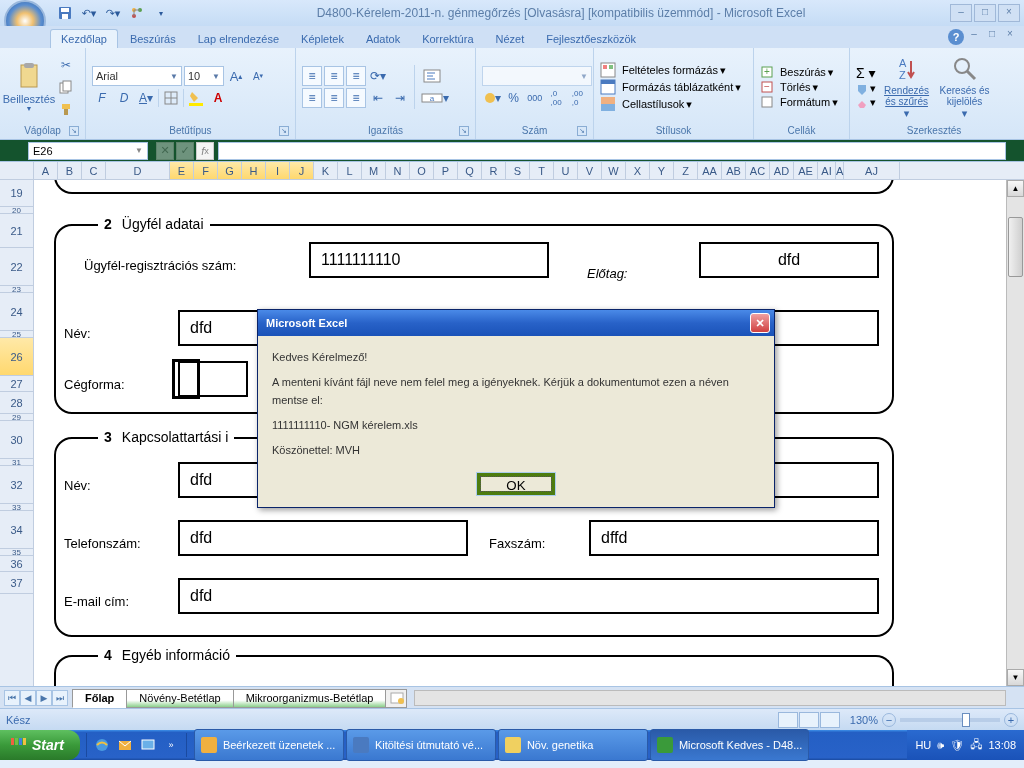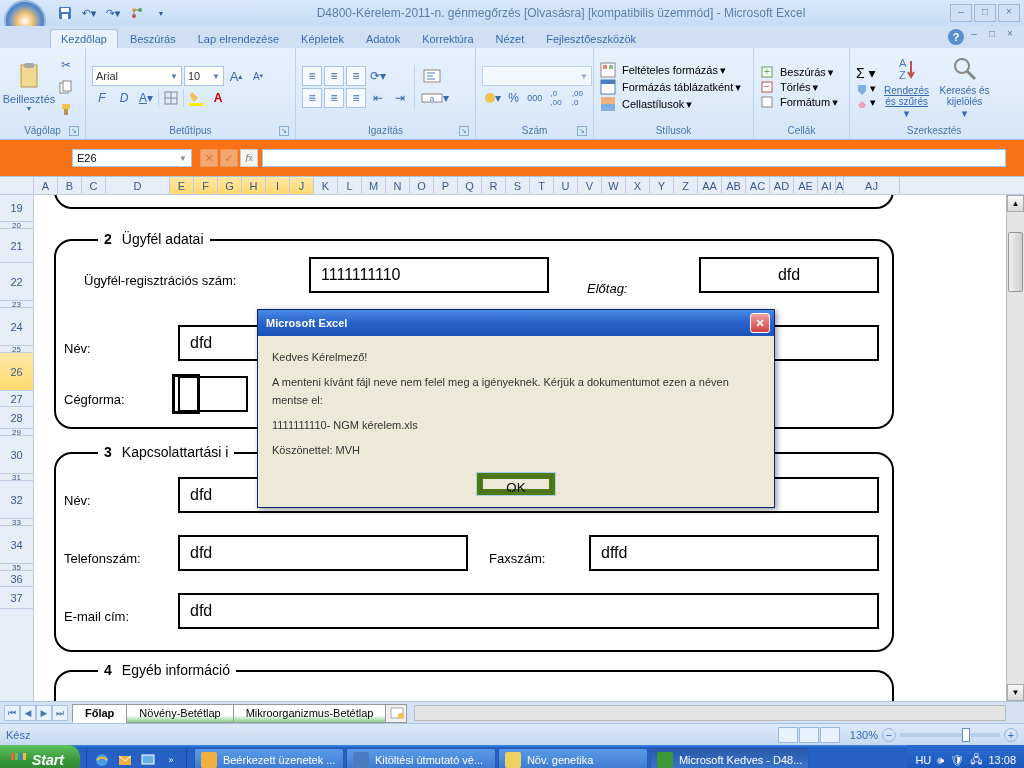--- a/index.html
+++ b/index.html
@@ -23,21 +23,21 @@
 .rgroup-label{text-align:center;color:#4a76ab;font-size:10px;padding:1px 0;position:relative;}
 .rgroup-label .dlg{position:absolute;right:0;bottom:1px;width:10px;height:10px;border:1px solid #8aadd4;font-size:7px;line-height:8px;color:#4a76ab;}
 .big-btn{display:flex;flex-direction:column;align-items:center;justify-content:center;width:46px;height:66px;color:#3a6aae;}
 .big-ico{width:28px;height:28px;margin-bottom:2px;}
 .vstack{display:flex;flex-direction:column;gap:2px;}
 .hrow{display:flex;gap:2px;align-items:center;}
 .sm-btn{width:20px;height:20px;border:1px solid transparent;display:flex;align-items:center;justify-content:center;color:#3a6aae;font-size:12px;}
 .sm-btn.boxed{border-color:#a8c4e4;background:#f5faff;}
 .combo{height:20px;border:1px solid #a8c4e4;background:#fff;display:flex;align-items:center;padding:0 3px;color:#333;}
 .combo .arr{margin-left:auto;font-size:8px;color:#5a7aa8;}
-.namebox-bar{height:37px;background:#f97316;border-bottom:1px solid #a8c4e4;display:flex;align-items:center;padding-left:44px;}
+.namebox-bar{height:22px;background:#14532d;border-bottom:1px solid #a8c4e4;display:flex;align-items:center;}
 .namebox{width:120px;height:18px;border:1px solid #a8c4e4;background:#fff;margin-left:28px;display:flex;align-items:center;padding:0 4px;}
 .fx-area{display:flex;align-items:center;margin-left:6px;}
 .fx-btn{width:18px;height:18px;display:flex;align-items:center;justify-content:center;color:#888;border:1px solid #ccc;background:#f4f4f4;margin-left:2px;}
 .formula-bar{flex:1;height:18px;border:1px solid #a8c4e4;background:#fff;margin:0 18px 0 4px;}
 .sheet-area{height:506px;display:flex;background:#fff;}
 .rowhdrs{width:34px;background:#e6edf7;border-right:1px solid #c0cde0;}
 .colhdrs-row{height:18px;display:flex;background:#e6edf7;border-bottom:1px solid #c0cde0;}
 .selall{width:34px;height:18px;background:#e6edf7;border-right:1px solid #c0cde0;border-bottom:1px solid #c0cde0;}
 .colhdr{border-right:1px solid #c0cde0;text-align:center;line-height:18px;color:#3a5a88;font-size:11px;}
 .colhdr.sel{background:linear-gradient(#ffe9a8,#ffd86e);}
@@ -64,31 +64,31 @@
 .view-btn{width:20px;height:16px;border:1px solid #9ab8dd;background:#e8f2fc;}
 .zoom{display:flex;align-items:center;margin-left:10px;gap:4px;}
 .zoom-track{width:100px;height:4px;background:#b8cde8;position:relative;}
 .zoom-thumb{position:absolute;width:8px;height:14px;background:#fff;border:1px solid #6a8ec0;top:-5px;left:62px;}
 .taskbar{height:30px;background:linear-gradient(#3c8ee8,#245fc4 8%,#2862c8 92%,#1a4aa0);display:flex;align-items:center;}
 .start-btn{height:30px;padding:0 16px 0 10px;background:linear-gradient(#5fc060,#3a9a3a 50%,#2a7a2a);color:#fff;font-weight:bold;font-style:italic;font-size:14px;display:flex;align-items:center;gap:6px;border-radius:0 12px 12px 0;}
 .start-orb{width:16px;height:16px;display:flex;}
 .start-orb div{width:7px;height:7px;margin:0.5px;}
 .ql{display:flex;gap:1px;margin:0 6px;border-left:1px solid #1a4aa0;border-right:1px solid #1a4aa0;padding:0 4px;}
 .ql-btn{width:22px;height:24px;display:flex;align-items:center;justify-content:center;}
-.task-btn{height:24px;min-width:150px;max-width:160px;margin:0 1px;background:linear-gradient(#5a9ae8,#3a78d0);border:1px solid #2a5aa8;border-radius:3px;color:#fff;display:flex;align-items:center;gap:6px;padding:0 6px;font-size:11px;overflow:hidden;white-space:nowrap;}
+.task-btn{height:32px;min-width:150px;max-width:160px;margin:0 1px;background:linear-gradient(#5a9ae8,#3a78d0);border:1px solid #2a5aa8;border-radius:3px;color:#fff;display:flex;align-items:center;gap:6px;padding:0 6px;font-size:11px;overflow:hidden;white-space:nowrap;}
 .task-btn.active{background:linear-gradient(#2a5aa8,#3a78d0);}
 .task-ico{width:16px;height:16px;flex-shrink:0;}
 .tray{margin-left:auto;height:30px;background:linear-gradient(#2a6ad0,#1a52b8);display:flex;align-items:center;padding:0 8px;gap:6px;color:#fff;}
 .dialog-backdrop{position:absolute;left:0;top:0;width:1024px;height:768px;pointer-events:none;}
 .dialog{position:absolute;left:257px;top:309px;width:518px;background:#ece9d8;border:1px solid #0a246a;box-shadow:2px 2px 6px rgba(0,0,0,0.4);font-size:11px;}
 .dlg-title{height:26px;background:linear-gradient(#4a8ae8,#2862c8 50%,#1a52b8);color:#fff;font-weight:bold;display:flex;align-items:center;padding:0 4px 0 8px;}
 .dlg-close{width:20px;height:20px;margin-left:auto;background:linear-gradient(#f0a0a0,#d04040);border:1px solid #fff;border-radius:3px;color:#fff;text-align:center;line-height:18px;font-weight:bold;}
 .dlg-body{padding:12px 14px 14px;color:#333;line-height:1.7;}
 .dlg-btns{text-align:center;padding:0 0 12px;}
-.dlg-btn{width:78px;height:22px;background:#ece9d8;border:6px solid #4d7c0f;box-shadow:0 0 0 1px #aaccee;outline:1px dotted #555;outline-offset:-4px;}
+.dlg-btn{width:78px;height:22px;background:#ece9d8;border:4px solid #4d7c0f;box-shadow:0 0 0 1px #aaccee;outline:1px dotted #555;outline-offset:-4px;}
 .vscroll{width:18px;background:#e4e4e4;border-left:1px solid #bbb;display:flex;flex-direction:column;}
 .vscroll .vbtn{height:17px;background:linear-gradient(#f8f8f8,#d8d8d8);border:1px solid #aaa;text-align:center;font-size:8px;line-height:15px;}
 .vscroll .vtrack{flex:1;position:relative;}
 .vscroll .vthumb{position:absolute;left:1px;right:1px;top:20px;height:60px;background:linear-gradient(90deg,#f0f0f0,#cfcfcf);border:1px solid #999;border-radius:2px;}
 svg{display:block;}
 </style>
 </head>
 <body>
 
 <div class="titlebar">

